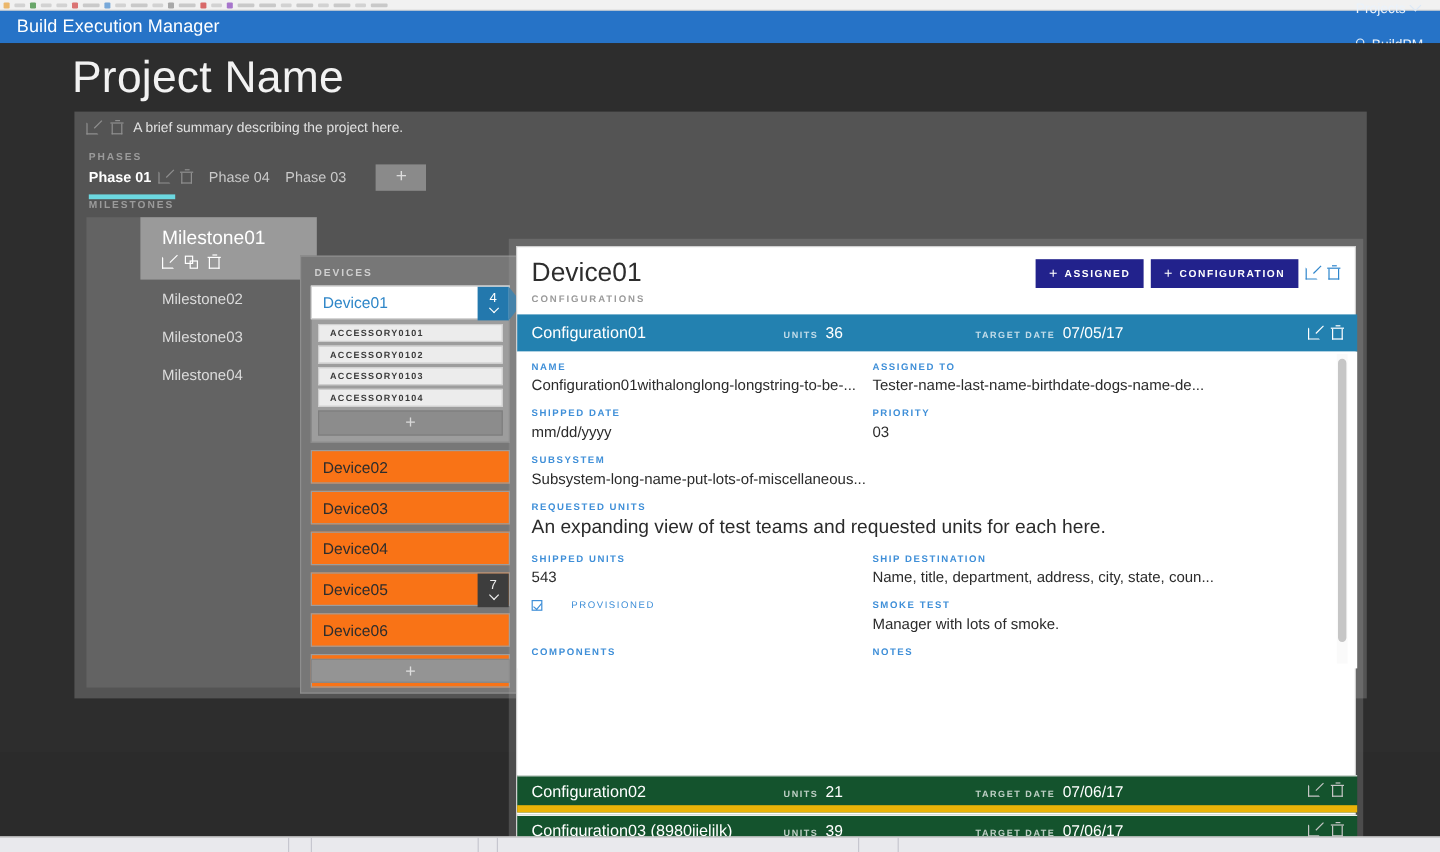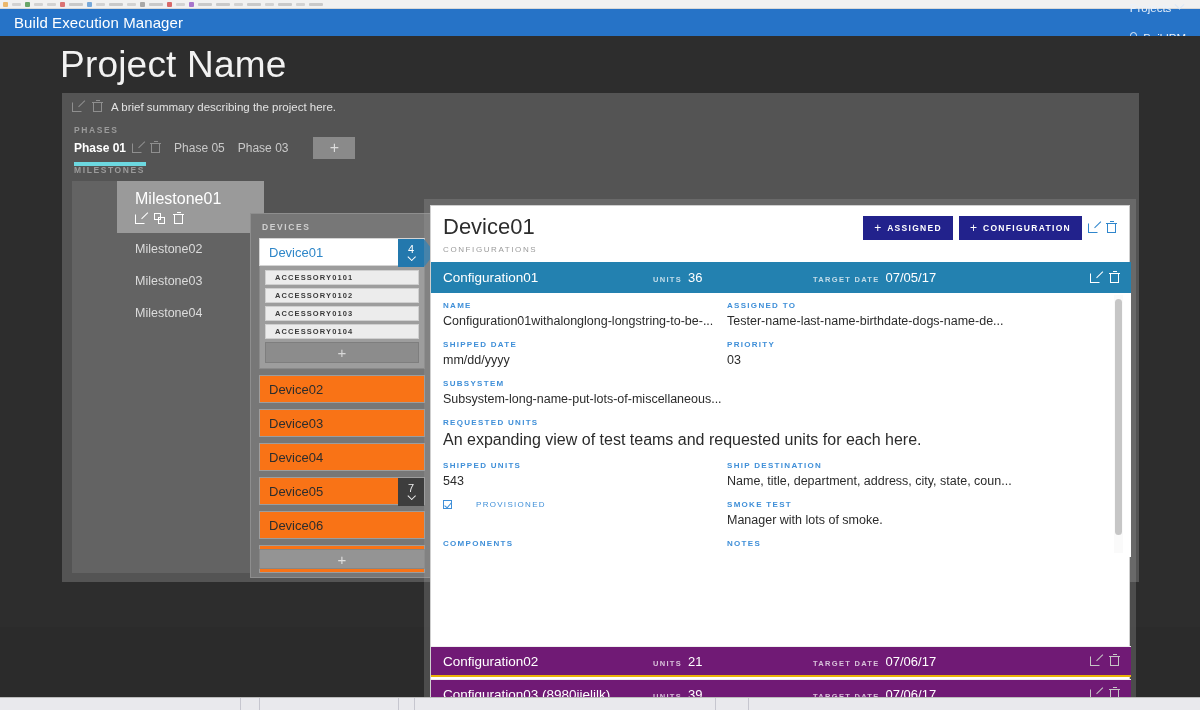--- a/index.html
+++ b/index.html
@@ -164,39 +164,39 @@
     background: #ffffff; border: 1px solid #cfcfcf;
     box-shadow: 0 0 0 6px rgba(160,160,160,.28);
   }
   .detail-head {
     position: absolute; top: 0; left: 0; width: 100%; height: 56px;
     padding: 8px 12px 0 12px;
   }
   .device-title { color: #2d2d2d; font-size: 22px; font-weight: 300; }
   .configs-label {
     position: absolute; top: 39px; left: 12px;
-    color: #9b9b9b; font-size: 8px; letter-spacing: 1.6px; font-weight: 400;
+    color: #9b9b9b; font-size: 8px; letter-spacing: 1.6px; font-weight: 700;
   }
   .head-actions {
     position: absolute; top: 10px; right: 12px; display: flex; align-items: center; gap: 6px;
   }
   .btn-navy {
     background: #22228c; color: #fff; font-size: 8.5px; font-weight: 700;
     letter-spacing: 1.3px; padding: 5px 11px; display: flex; align-items: center; gap: 6px;
     border: none;
   }
   .btn-navy .plus { font-size: 12px; font-weight: 400; letter-spacing: 0; }
 
   
   .cfg-row {
     height: 31px; display: flex; align-items: center; position: relative;
     font-size: 13.5px; color: #fff;
   }
   .cfg-row.teal { background: #2381b0; }
-  .cfg-row.gray { background: #701a75; border-top: 1px solid #efefef; border-bottom: 2px solid #eab308; }
+  .cfg-row.gray { background: #14532d; border-top: 1px solid #efefef; border-bottom: 6px solid #eab308; }
   .cfg-name { position: absolute; left: 12px; }
   .cfg-units { position: absolute; left: 222px; display: flex; align-items: baseline; gap: 6px; }
   .cfg-date  { position: absolute; left: 382px; display: flex; align-items: baseline; gap: 6px; }
   .cfg-k { font-size: 7.5px; letter-spacing: 1.3px; font-weight: 700; opacity: .72; }
   .cfg-v { font-size: 13px; }
   .cfg-icons { position: absolute; right: 11px; display: flex; gap: 7px; }
 
   .cfg-body {
     position: absolute; top: 87px; left: 0; width: 700px; height: 264px;
     overflow: hidden; background: #fff;
@@ -354,21 +354,21 @@
             <b></b>
           </span>
         <span class="ico ico-trash ic-dgray">
             <s></s>
             <b></b>
             <i></i>
           </span>
         <span class="underline"></span>
       </div>
       <div class="phase-tab">
-        <span>Phase 05</span>
+        <span>Phase 04</span>
       </div>
       <div class="phase-tab">
         <span>Phase 03</span>
       </div>
       <div class="add-sq">+</div>
     </div>
 
     <div class="section-label milestones-label">MILESTONES</div>
     <div class="milestones-panel">
       <div class="ms-item active">

